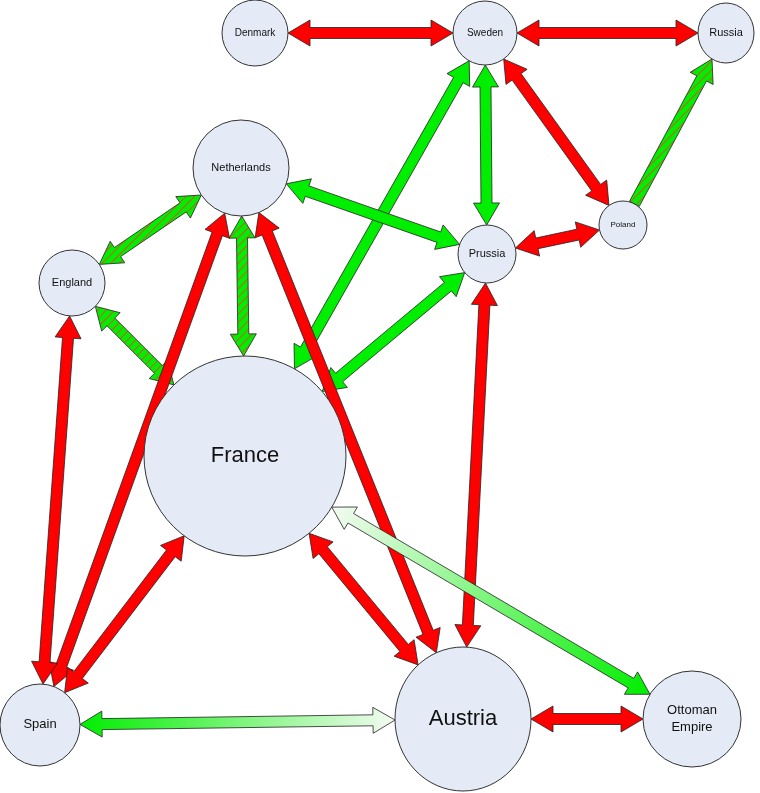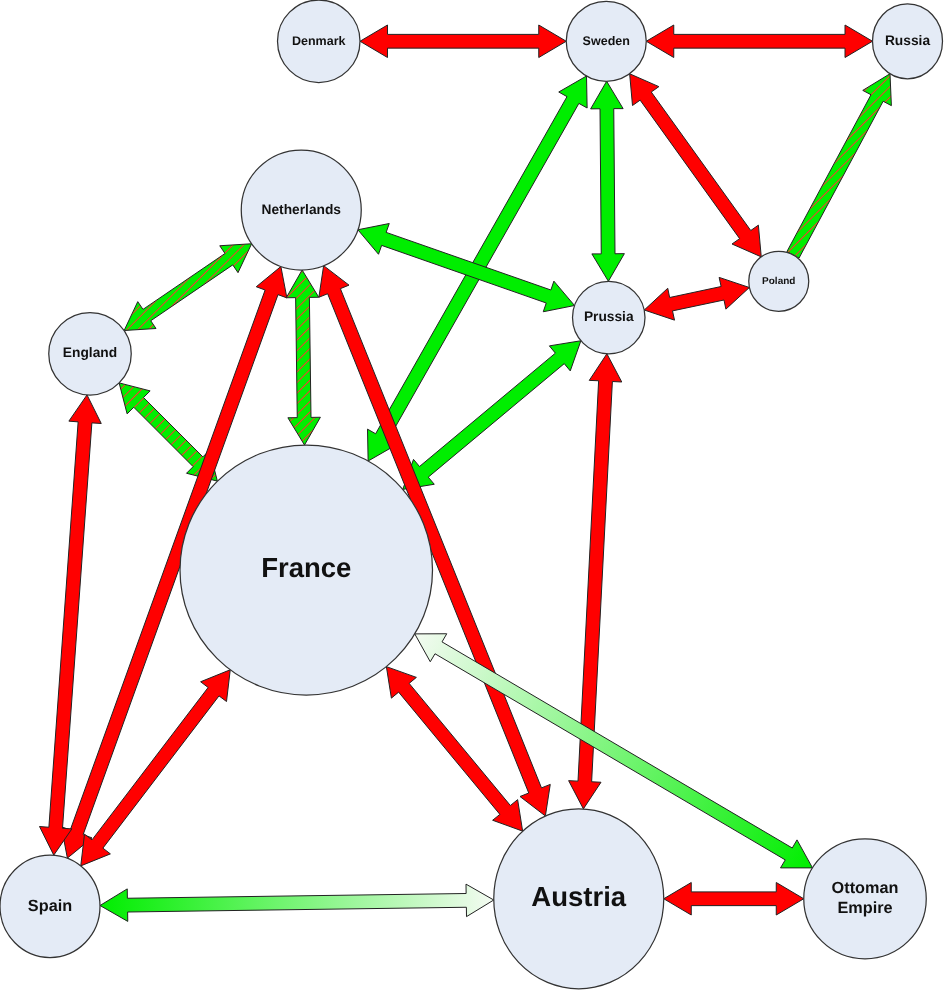--- a/index.html
+++ b/index.html
@@ -1,16 +1,16 @@
 <!DOCTYPE html>
 <html><head>
 <meta charset="utf-8">
 <style>
   html,body{margin:0;padding:0;background:#ffffff;}
-  #canvas{position:relative;width:760px;height:793px;overflow:hidden;background:#fff;font-weight:bold;}
+  #canvas{position:relative;width:760px;height:793px;overflow:hidden;background:#fff;}
   svg{position:absolute;left:0;top:0;}
   .node-label{font-family:"Liberation Sans",sans-serif;fill:#111;text-anchor:middle;dominant-baseline:middle;}
 </style>
 </head>
 <body>
 
 <div id="canvas">
   <svg id="diagram" width="760" height="793">
     <defs>
       <pattern id="hatch" patternUnits="userSpaceOnUse" width="6" height="6" patternTransform="rotate(45)">

